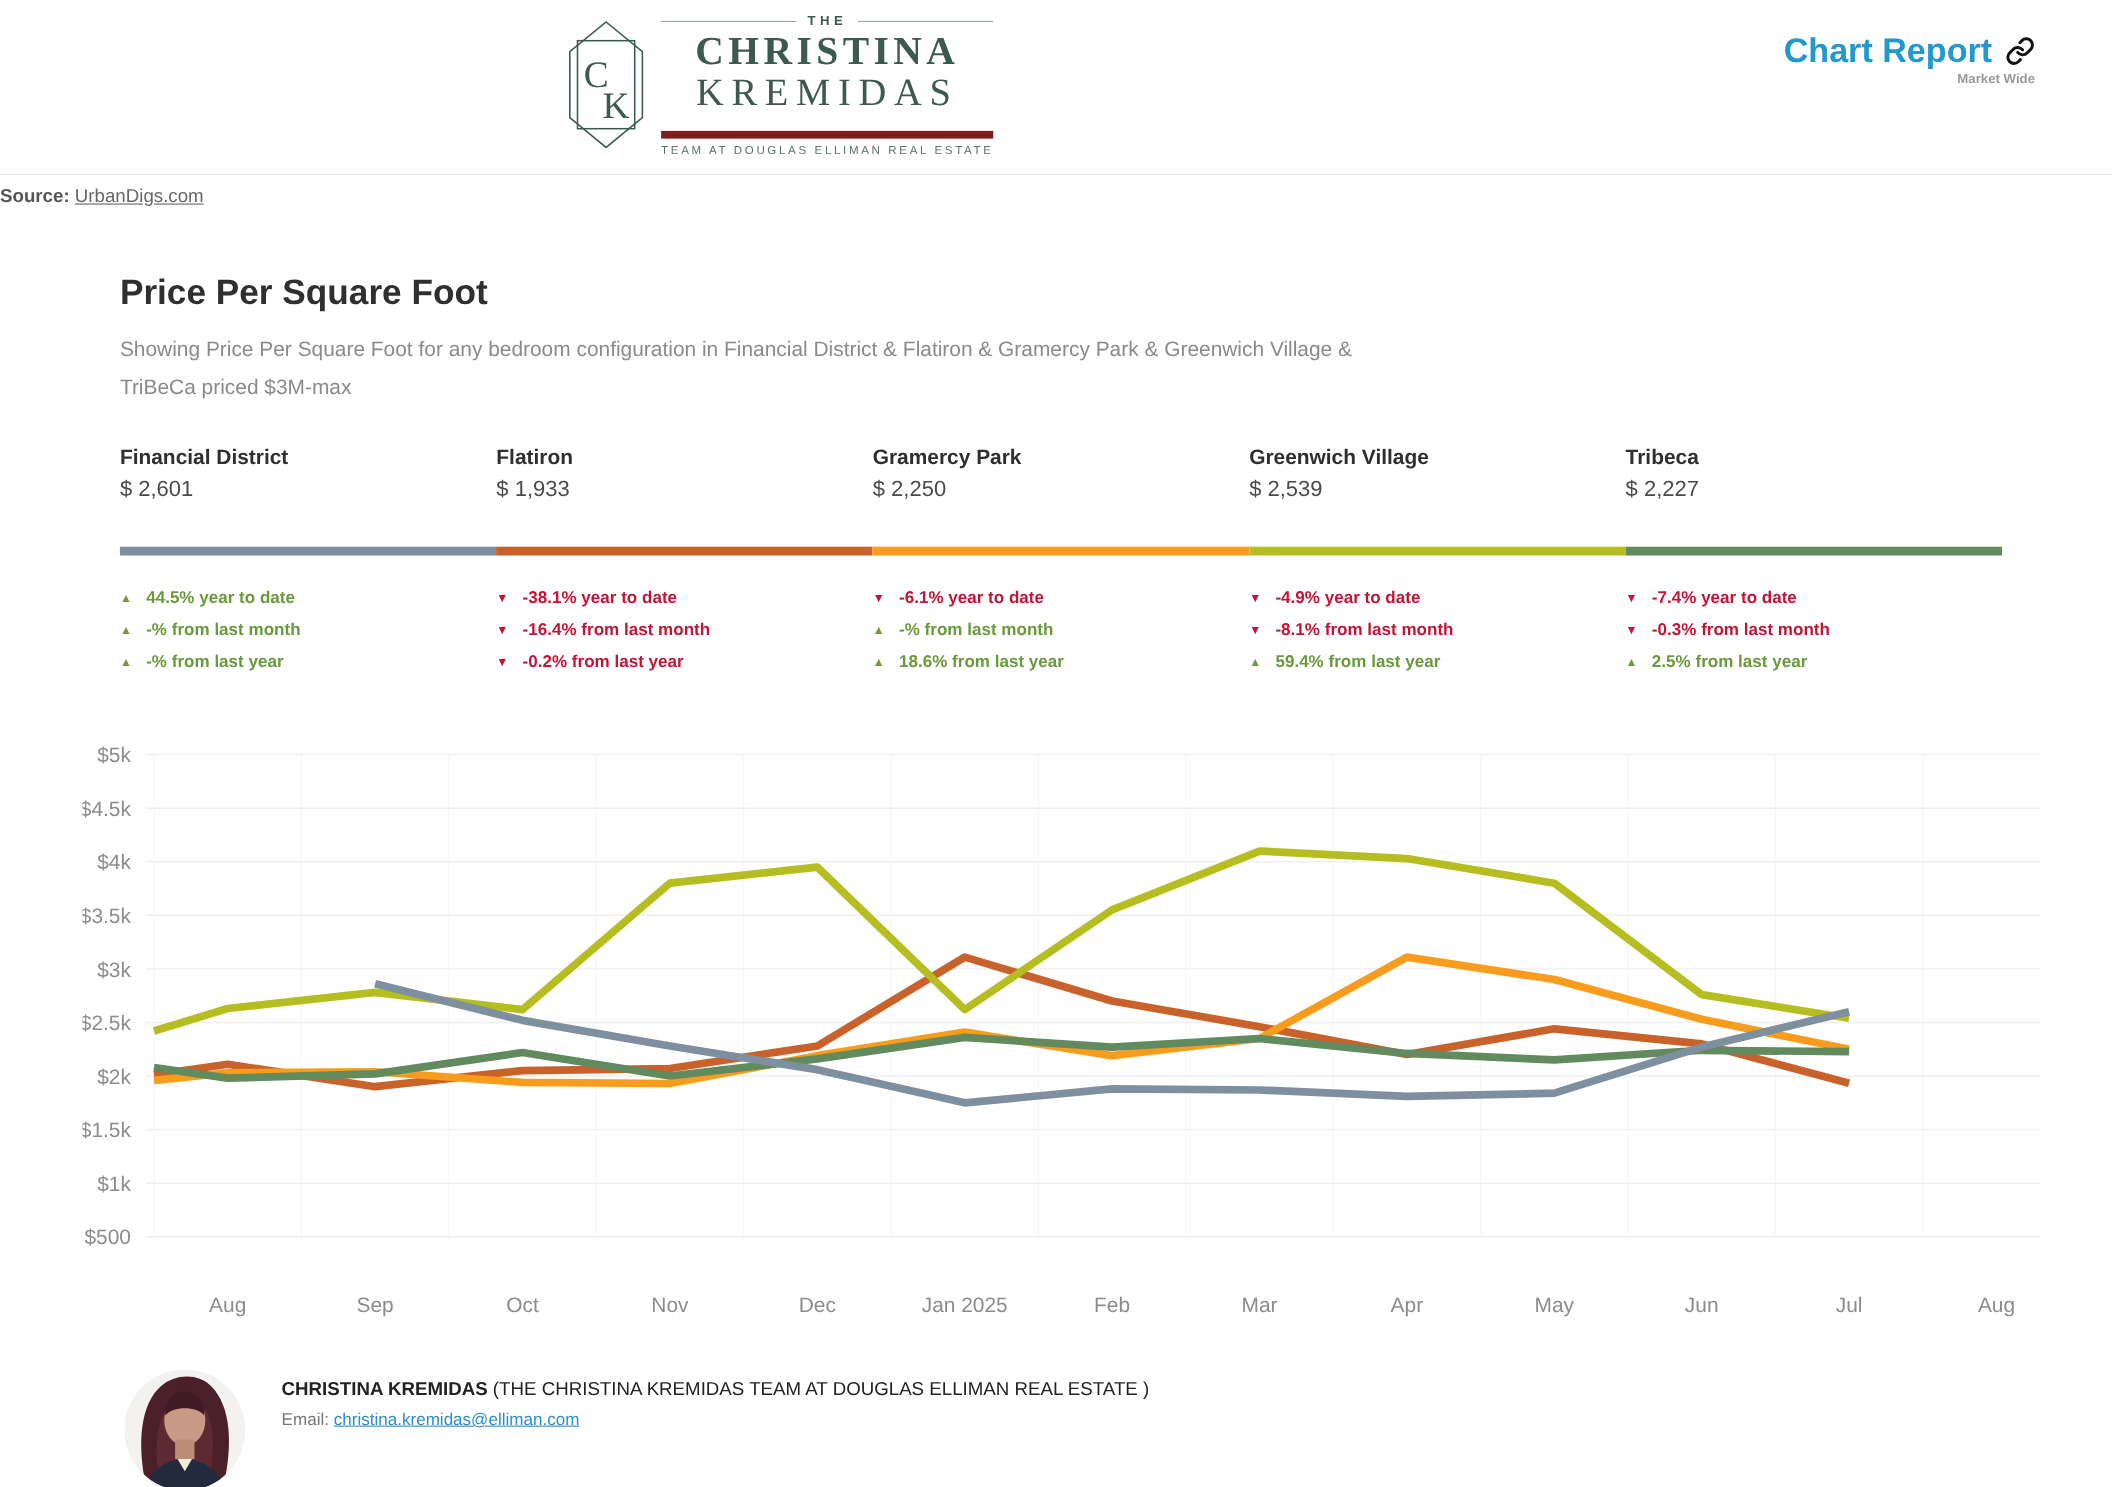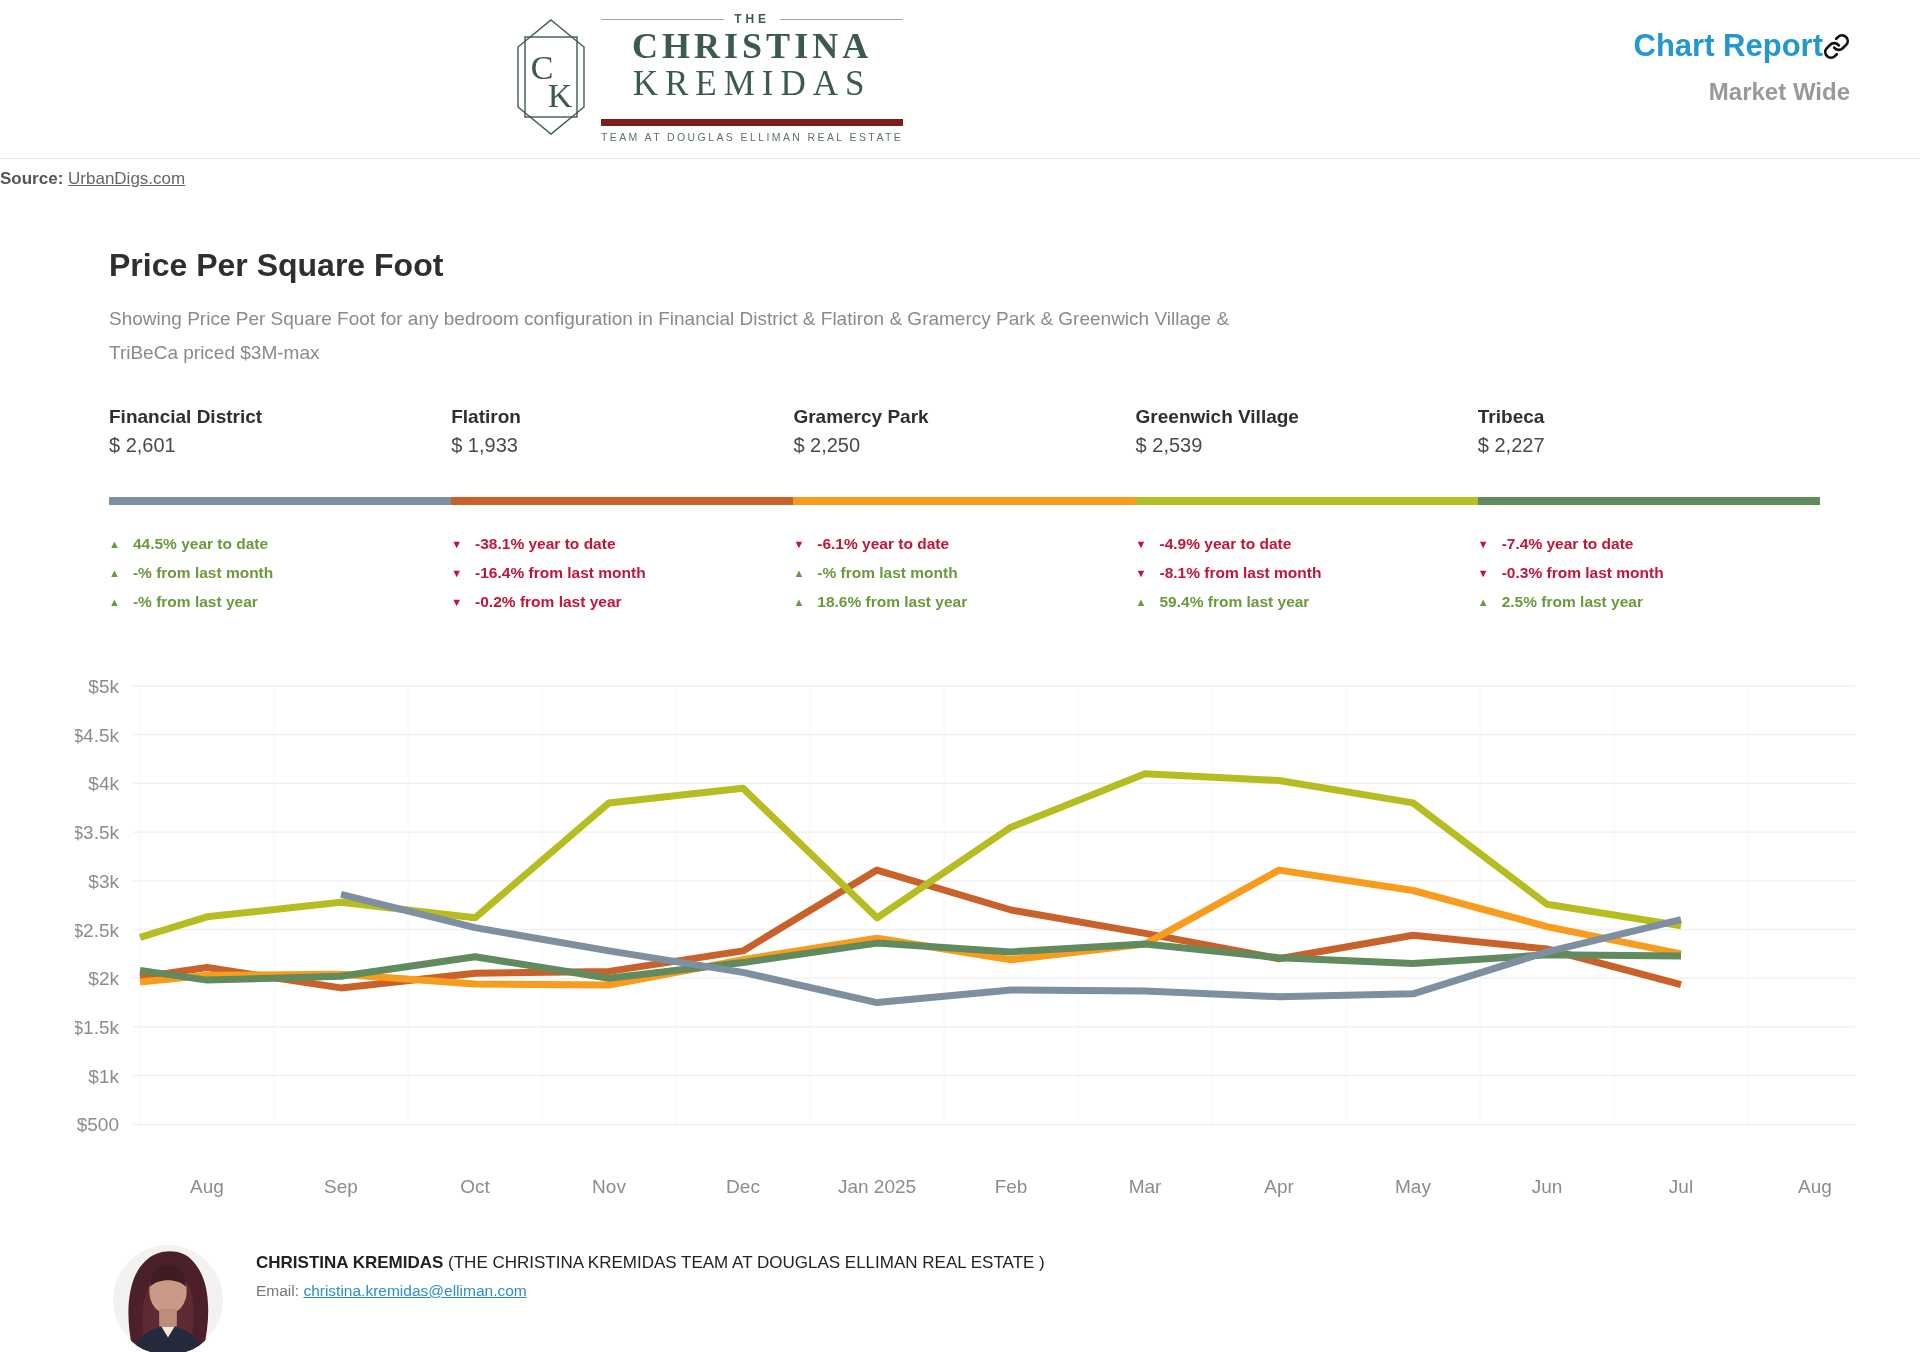--- a/index.html
+++ b/index.html
@@ -12,23 +12,23 @@
   .header { position:relative; height:159px; border-bottom:1px solid #e7e7e7; }
   .logo-wrap { position:absolute; left:515px; top:12px; display:flex; align-items:center; gap:14px; }
   .logo-hex { width:72px; height:120px; }
   .logo-text { display:flex; flex-direction:column; align-items:center; color:#3c5a4d; }
   .logo-the { display:flex; align-items:center; gap:10px; width:100%; font-size:12px; letter-spacing:4px; font-weight:bold; color:#3c5a4d; }
   .logo-the:before,.logo-the:after { content:""; flex:1; border-top:1px solid #9aaaa2; }
   .logo-christina { font-family:"Liberation Serif", serif; font-weight:bold; font-size:36px; letter-spacing:4px; line-height:1.05; margin-top:2px;}
   .logo-kremidas { font-family:"Liberation Serif", serif; font-size:35px; letter-spacing:7px; line-height:1.05; }
   .logo-team { border-top:7px solid #7f1d1d; margin-top:16px; padding-top:5px; font-size:10.5px; letter-spacing:2.4px; color:#5d7268; white-space:nowrap; }
   .report-wrap { position:absolute; right:70px; top:28px; text-align:right; }
-  .report-title { display:flex; align-items:center; justify-content:flex-end; }
+  .report-title { display:flex; align-items:center; justify-content:flex-end; gap:12px; }
   .report-title .rt-text { font-size:31px; font-weight:bold; color:#2298cd; }
-  .report-sub { margin-top:14px; font-size:24px; font-weight:bold; color:#999; }
+  .report-sub { margin-top:0; font-size:12px; font-weight:bold; color:#999; }
   
   .source-row { text-align:left; padding:10px 26px 0 0; font-size:17px; color:#666; }
   .source-row .src-label { font-weight:bold; color:#555; }
   .source-row a { color:#666; text-decoration:underline; }
   
   .main { padding:0; }
   .page-title { margin:58px 100px 0 109px; font-size:32px; font-weight:bold; color:#2f2f2f; }
   .page-subtitle { margin:18px 100px 0 109px; max-width:1130px; font-size:19px; line-height:34px; color:#8a8a8a; }
   
   .cards { margin:36px 100px 0 109px; display:grid; grid-template-columns:repeat(5,1fr); }

